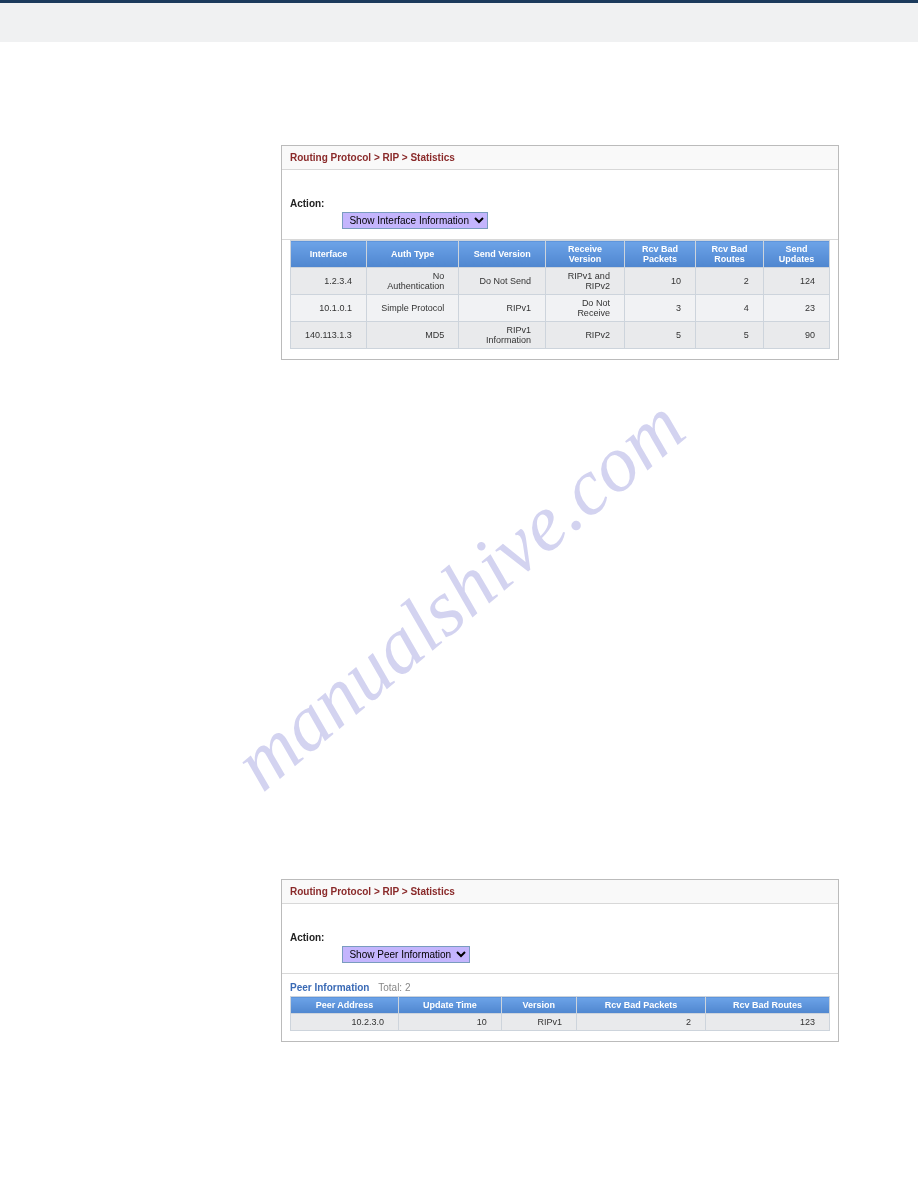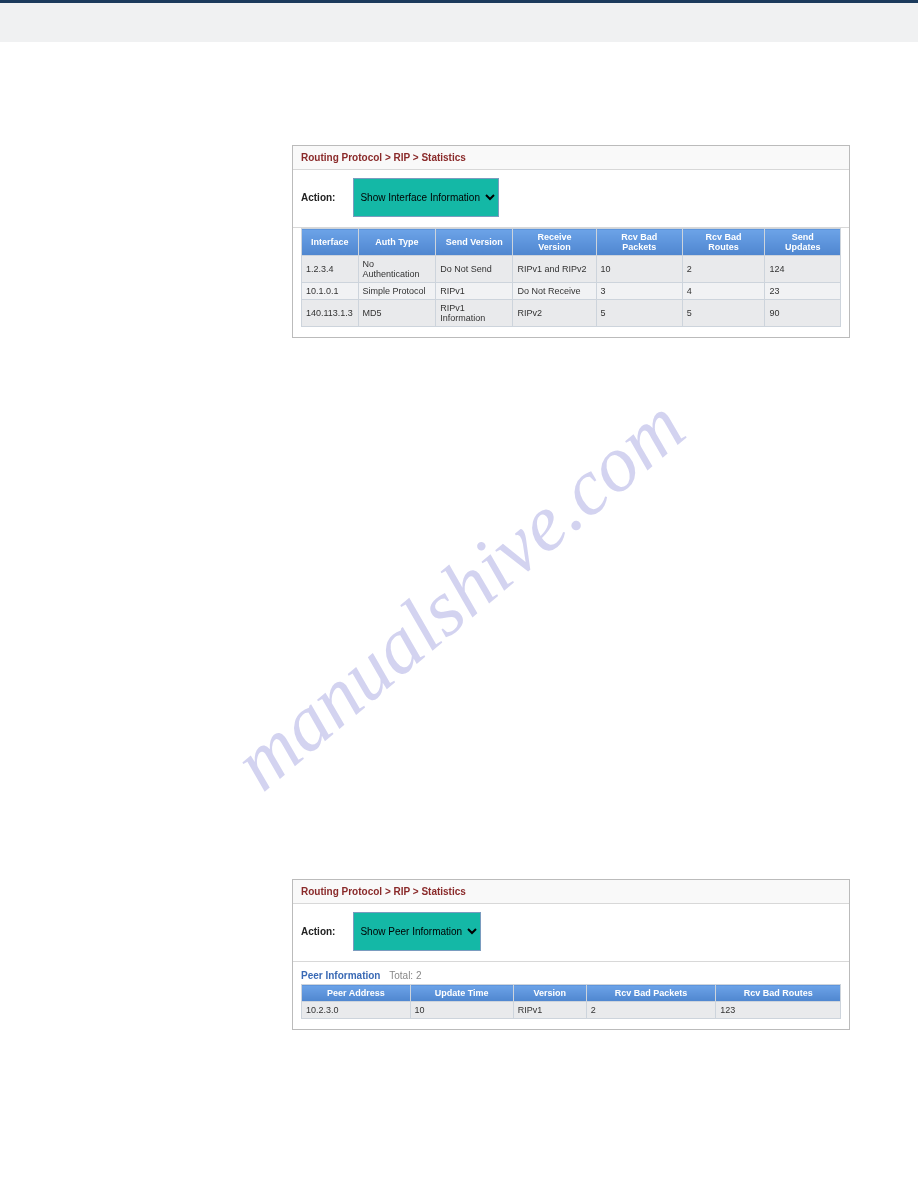--- a/index.html
+++ b/index.html
@@ -15,21 +15,21 @@
   .top-bar {
     width: 100%;
     height: 42px;
     background: #f0f1f2;
     border-top: 3px solid #1b3a5c;
   }
   .panel {
     position: absolute;
     border: 1px solid #bbb;
     background: #fff;
-    left: 292px;
+    left: 281px;
     width: 558px;
   }
   .panel-1 { top: 145px; }
   .panel-2 { top: 879px; }
   .breadcrumb {
     background: #f9f9f9;
     border-bottom: 1px solid #d8d8d8;
     padding: 6px 8px;
     font-size: 10px;
     font-weight: bold;
@@ -39,23 +39,24 @@
     padding: 8px 8px 10px 8px;
     border-bottom: 1px solid #d8d8d8;
     font-size: 10px;
     display: flex;
     align-items: center;
     gap: 18px;
   }
   .action-row label { font-weight: bold; color: #222; }
   .action-row select {
     font-size: 10px;
-    padding: 12px 2px;
+    padding: 1px 2px;
     border: 1px solid #7a9cbf;
-    background: #14b8a6;
+    background: #c4b5fd;
+    margin-top: 34px;
   }
   .section-title-row {
     padding: 8px 8px 3px 8px;
     font-size: 10px;
   }
   .section-title { color: #3a6ab5; font-weight: bold; }
   .section-total { color: #888; font-weight: normal; margin-left: 6px; }
   table.data {
     width: calc(100% - 16px);
     margin: 0 8px 10px 8px;
@@ -66,23 +67,23 @@
     background: linear-gradient(#6ca3e8, #4f86cf);
     color: #fff;
     font-weight: bold;
     padding: 3px 9px;
     border: 1px solid #cdd4dc;
     text-align: center;
   }
   table.data td {
     background: #e9eaec;
     color: #333;
-    padding: 3px 4px;
+    padding: 3px 14px;
     border: 1px solid #cdd4dc;
-    text-align: left;
+    text-align: right;
   }
   table.data tr:nth-child(even) td { background: #f1f2f4; }
   .watermark {
     position: absolute;
     left: 50%;
     top: 50%;
     transform: translate(-50%, -50%) rotate(-40deg);
     font-size: 80px;
     font-family: Georgia, serif;
     font-style: italic;

